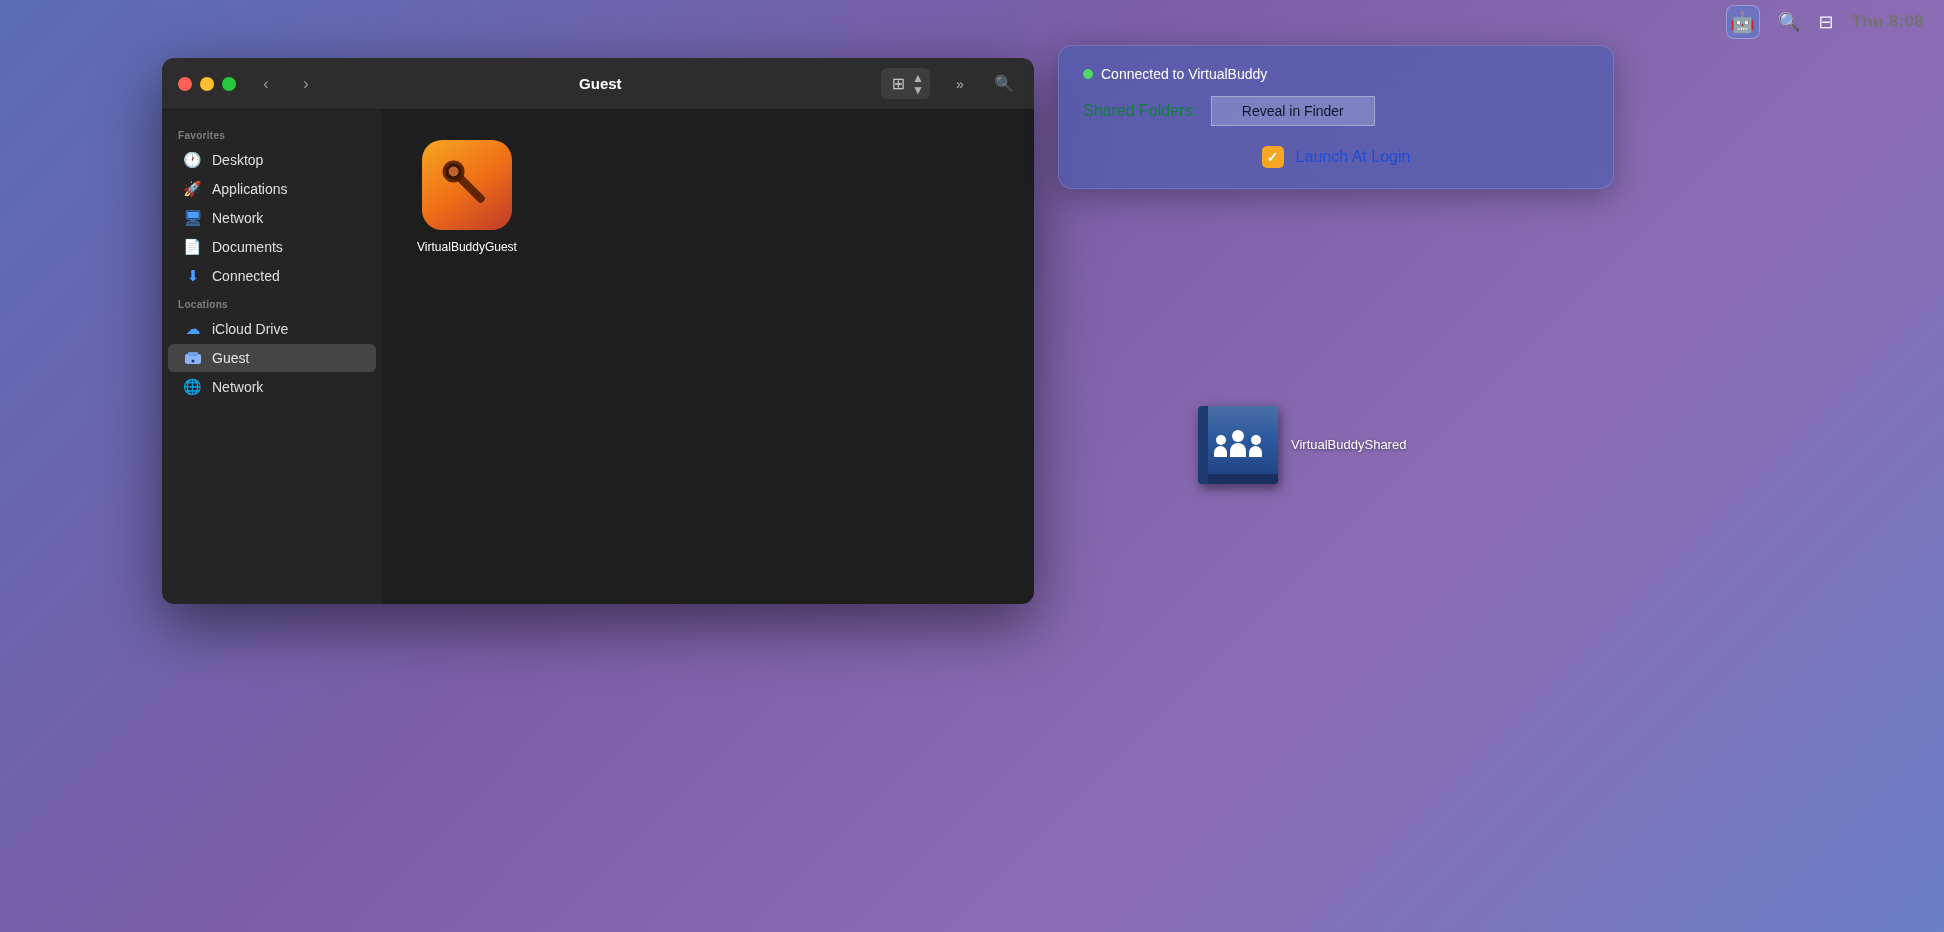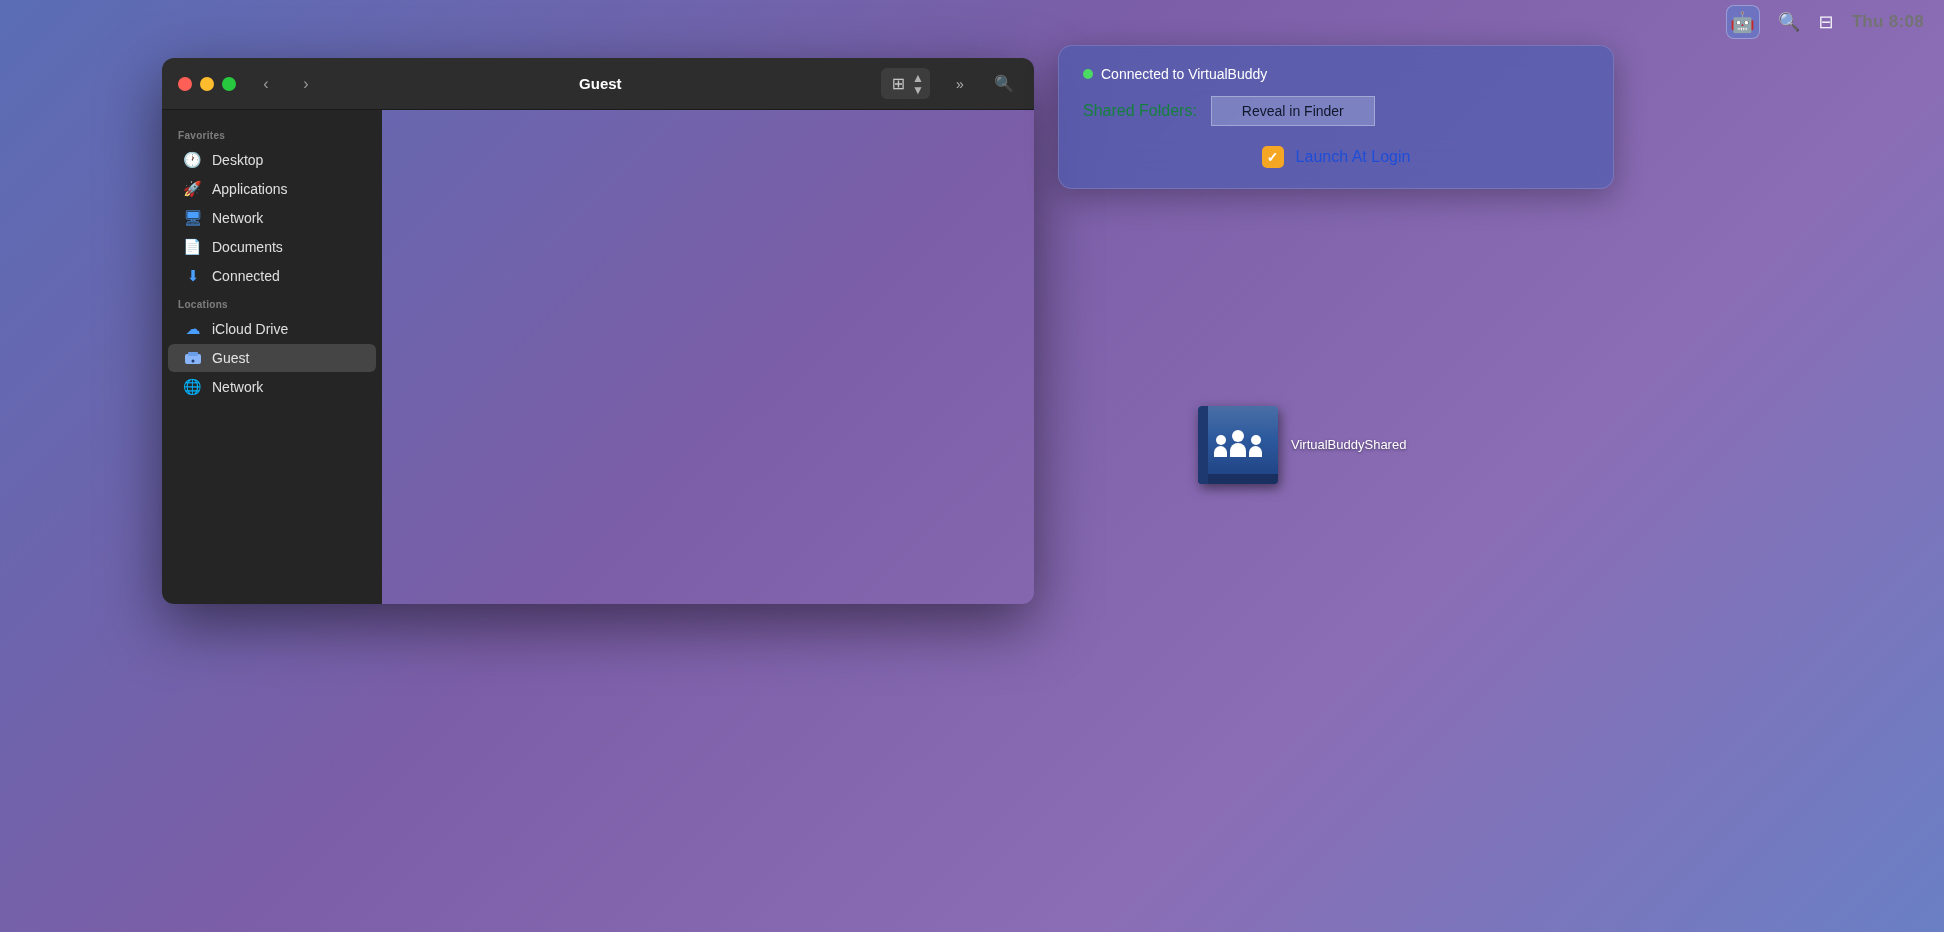--- a/index.html
+++ b/index.html
@@ -522,20 +522,41 @@
           </svg>
         </span>
         <span>Guest</span>
       </div>
       <div class="sidebar-item">
         <span class="sidebar-icon">🌐</span>
         <span>Network</span>
       </div>
     </div>
 
+    <div class="finder-content">
+      <div class="file-icon-container">
+        <div class="app-icon">
+          <div class="app-icon-bg">
+
+            <svg width="62" height="62" viewBox="0 0 62 62" fill="none">
+              <g transform="rotate(-45 31 31)">
+
+                <ellipse cx="31" cy="12" rx="11" ry="11" fill="#4a1a00" opacity="0.85"></ellipse>
+                <ellipse cx="31" cy="12" rx="8" ry="8" fill="#3a1500"></ellipse>
+
+                <rect x="27" y="18" width="8" height="36" rx="3" fill="#4a1a00" opacity="0.85"></rect>
+
+                <ellipse cx="31" cy="12" rx="5" ry="5" fill="#c0602a"></ellipse>
+              </g>
+            </svg>
+          </div>
+        </div>
+        <span class="file-name">VirtualBuddyGuest</span>
+      </div>
+    </div>
   </div>
 </div>
 
 <div class="vb-panel">
   <div class="vb-status">
     <div class="status-dot"></div>
     <span class="status-text">Connected to VirtualBuddy</span>
   </div>
   <div class="vb-shared-row">
     <span class="shared-label">Shared Folders:</span>

